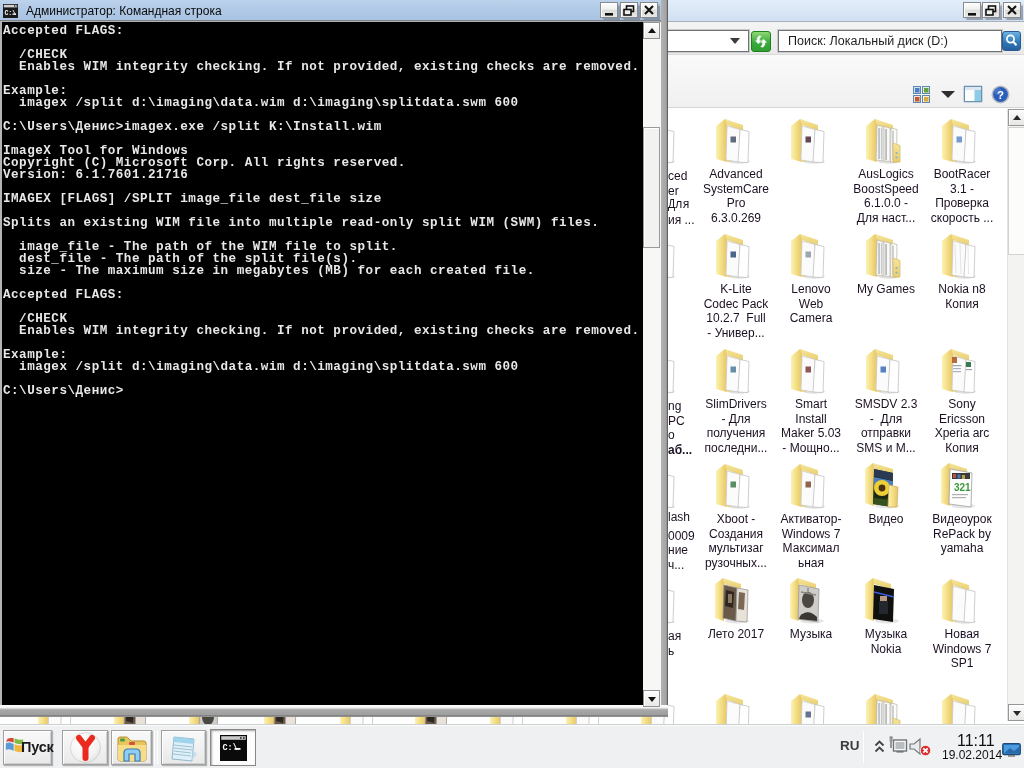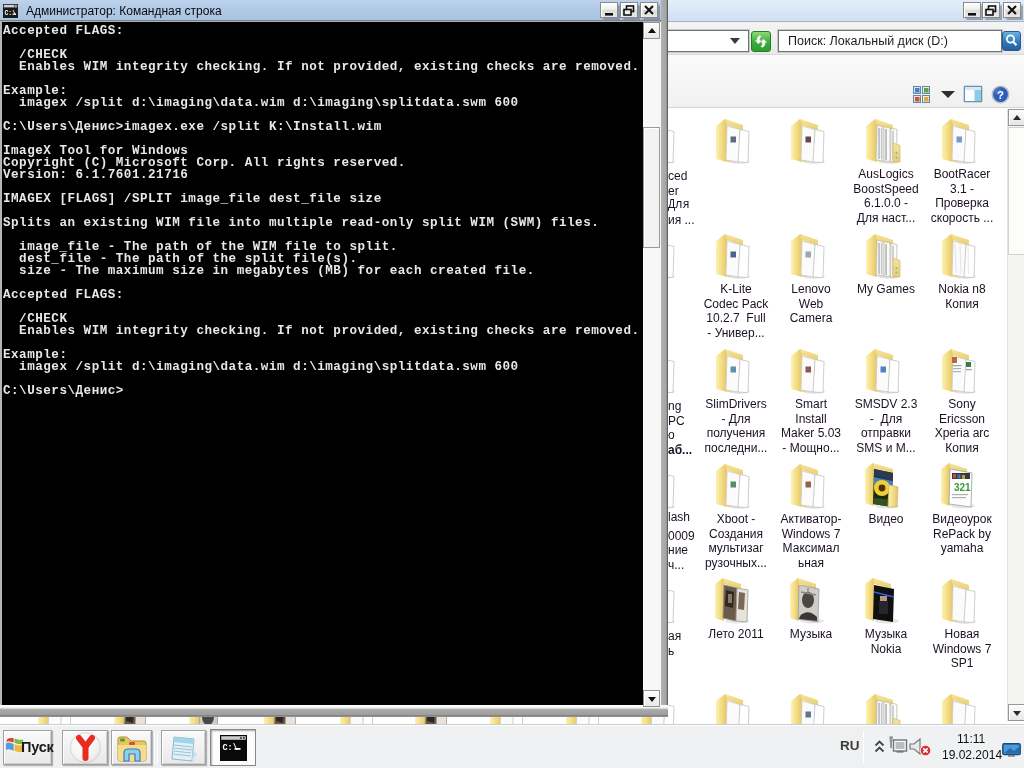--- a/index.html
+++ b/index.html
@@ -135,20 +135,21 @@
         <div class="fi" style="left:616px; top:468px;">
           <svg width="40" height="48">
             <use href="#fo"></use>
           </svg>
         </div>
 <div class="fi" style="left:691px; top:8px;">
           <svg width="40" height="48">
             <use href="#fo"></use>
             <rect x="18.5" y="20.5" width="5.5" height="6" fill="#44506a" opacity=".85"></rect>
           </svg>
+          <div class="lbl">Advanced<br>SystemCare<br>Pro<br>6.3.0.269</div>
         </div>
 <div class="fi" style="left:766px; top:8px;">
           <svg width="40" height="48">
             <use href="#fo"></use>
             <rect x="18.5" y="20.5" width="5.5" height="6" fill="#4a2636" opacity=".85"></rect>
           </svg>
         </div>
 <div class="fi" style="left:841px; top:8px;">
           <svg width="40" height="48">
             <use href="#focd"></use>
@@ -273,21 +274,21 @@
           <svg width="40" height="48">
             <ellipse cx="25" cy="45" rx="12" ry="2.5" fill="#000" opacity=".10"></ellipse>
             <polygon points="3,8 11,2 12,3 12,45 3,42" fill="url(#gy)"></polygon>
             <polygon points="11,2 29,8 29,13 12,8" fill="url(#gy2)"></polygon>
             <polygon points="12,9 25,12 24,45 11,42" fill="#6a5a4a" stroke="#8a8a8a" stroke-width="0.8"></polygon>
             <polygon points="14,14 22,16 21,32 13,30" fill="#2e2620"></polygon>
             <rect x="16" y="18" width="4" height="9" fill="#8a7a62"></rect>
             <polygon points="25,12 36,14 35,46 24,45" fill="#e8e2d8" stroke="#9a9a9a" stroke-width="0.8"></polygon>
             <polygon points="27,16 33,17 32,34 26,33" fill="#7a6a55"></polygon>
           </svg>
-          <div class="lbl">Лето 2011</div>
+          <div class="lbl">Лето 2017</div>
         </div>
 <div class="fi" style="left:766px; top:468px;">
           <svg width="40" height="48">
             <ellipse cx="25" cy="45" rx="12" ry="2.5" fill="#000" opacity=".10"></ellipse>
             <polygon points="3,8 11,2 12,3 12,45 3,42" fill="url(#gy)"></polygon>
             <polygon points="11,2 29,8 29,13 12,8" fill="url(#gy2)"></polygon>
             <polygon points="12,9 32,13 31,46 11,43" fill="#cfcdc8" stroke="#9a9a9a" stroke-width="0.8"></polygon>
             <ellipse cx="21" cy="24" rx="6" ry="8" fill="#4a4642"></ellipse>
             <path d="M13 40 Q21 32 30 41 L30 45 L12 43 Z" fill="#3a3632"></path>
             <path d="M14 16 L29 19 M21 12 L21 18" stroke="#8a867f" stroke-width="1.4"></path>
@@ -631,21 +632,21 @@
     <rect x="8.5" y="15" width="7" height="1.6" fill="#707478"></rect>
     <path d="M3 2 L3 12" stroke="#8a8f93" stroke-width="1.8"></path>
     <rect x="1.6" y="1" width="3" height="4.5" fill="#93989d"></rect>
     <path d="M1.6 1 L4.6 1" stroke="#6f7477" stroke-width="1"></path>
   </svg>
   <svg style="position:absolute;left:909px;top:12px;" width="23" height="20">
     <polygon points="1,7 5,7 11,2 11,17 5,12 1,12" fill="#e8eaec" stroke="#75797d" stroke-width="1.2"></polygon>
     <circle cx="16.5" cy="13.5" r="5.2" fill="#da2f2f" stroke="#fff" stroke-width="0.8"></circle>
     <path d="M14.3 11.3 L18.7 15.7 M18.7 11.3 L14.3 15.7" stroke="#fff" stroke-width="1.7"></path>
   </svg>
-  <div class="ttxt" style="left:957px; top:7px; font-size:12px; color:#111;">11:11</div>
+  <div class="ttxt" style="left:957px; top:7px; font-size:16px; color:#111;">11:11</div>
   <div class="ttxt" style="left:942px; top:23px; font-size:12px; color:#111;">19.02.2014</div>
   <svg style="position:absolute;left:1002px;top:18px;" width="19" height="15">
     <rect x="0.7" y="0.7" width="17.6" height="11" rx="1.5" fill="#2a7ac0" stroke="#1b4a78" stroke-width="1.2"></rect>
     <rect x="2" y="2" width="15" height="8.4" fill="#4a9ae0"></rect>
     <path d="M2 10.4 L8 5 L12 8 L17 4 L17 10.4 Z" fill="#2a6aa8"></path>
     <rect x="6" y="12" width="7" height="1.8" fill="#888"></rect>
   </svg>
 </div>
 
 </div>

